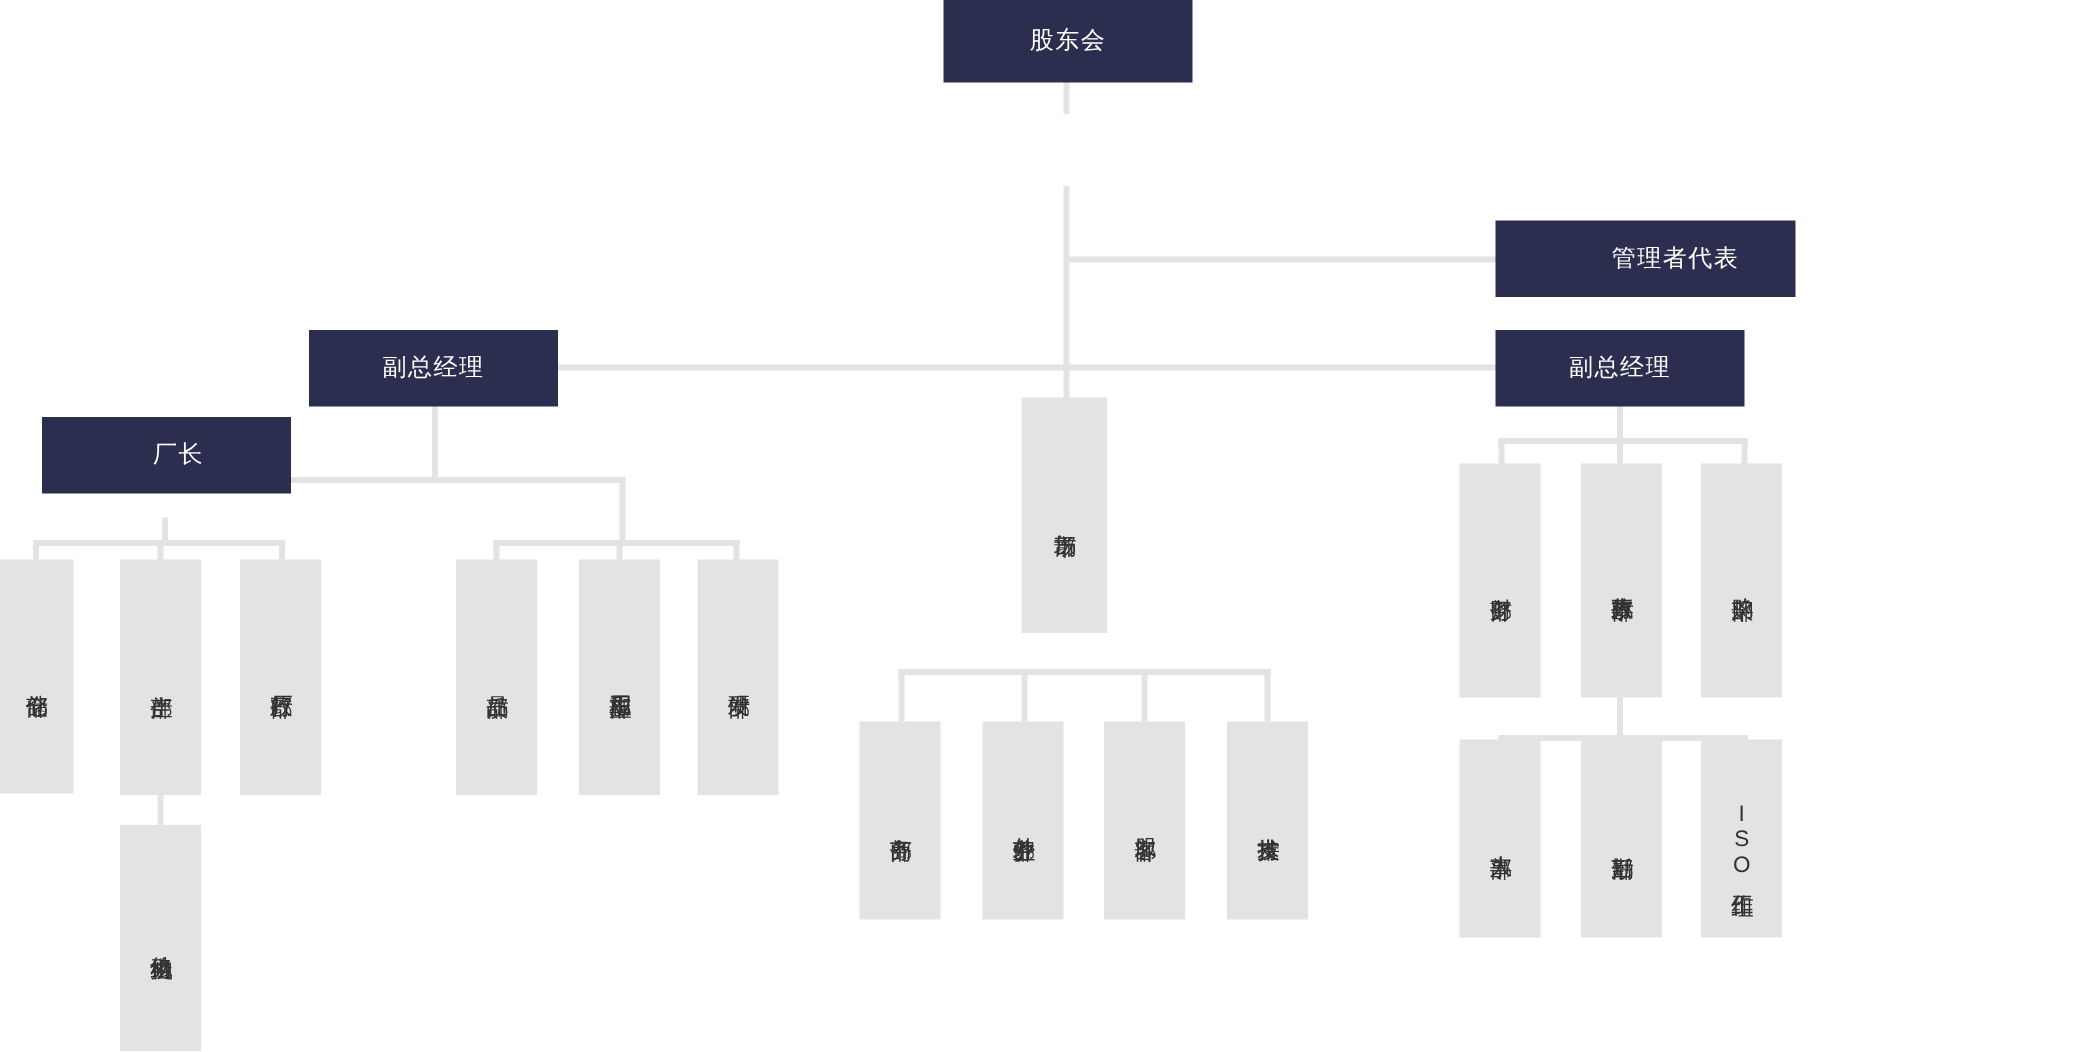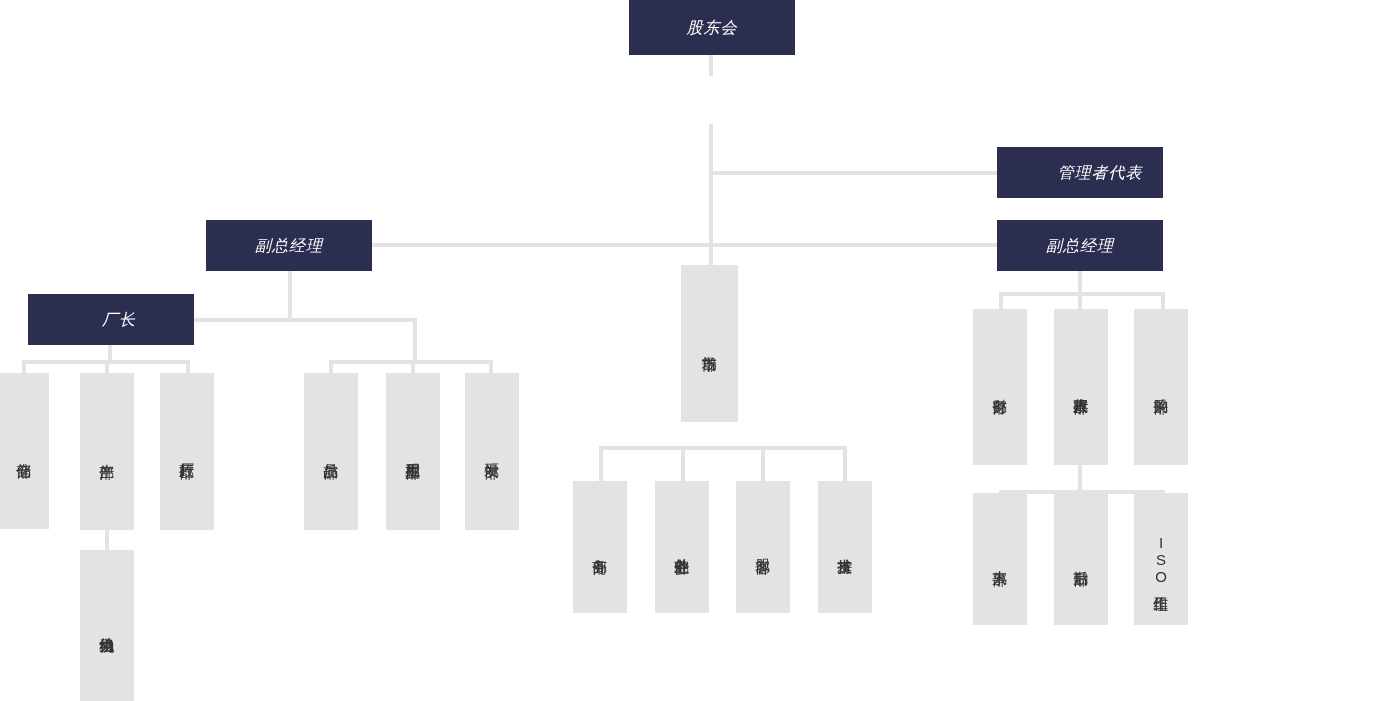--- a/index.html
+++ b/index.html
@@ -26,21 +26,20 @@
   .node {
     position: absolute;
     box-sizing: border-box;
     display: flex;
     align-items: center;
     justify-content: center;
     z-index: 2;
   }
   .node.dark {
     background: #2c2e50;
-    font-style: italic;
   }
   .node.dark .node-label {
     color: #ffffff;
     font-size: 16px;
     letter-spacing: 1px;
     line-height: 1.2;
     white-space: nowrap;
   }
   .node.light {
     background: #e3e3e3;
@@ -109,33 +108,33 @@
   <div class="conn" style="left:999px; top:490px; width:166px; height:4px;"></div>
   <div class="conn" style="left:999px; top:490px; width:4px; height:18px;"></div>
   <div class="conn" style="left:1078px; top:490px; width:4px; height:18px;"></div>
   <div class="conn" style="left:1161px; top:490px; width:4px; height:18px;"></div>
 
   <div class="node dark" style="left:629px; top:0px; width:166px; height:55px;">
     <span class="node-label">股东会</span>
   </div>
 
 
-  <div class="node dark" style="left:997px; top:147px; width:166px; height:51px;padding-left:40px;">
+  <div class="node dark" style="left:997px; top:147px; width:200px; height:51px;padding-left:40px;">
     <span class="node-label">管理者代表</span>
   </div>
 
   <div class="node dark" style="left:206px; top:220px; width:166px; height:51px;">
     <span class="node-label">副总经理</span>
   </div>
 
   <div class="node dark" style="left:997px; top:220px; width:166px; height:51px;">
     <span class="node-label">副总经理</span>
   </div>
 
-  <div class="node dark" style="left:28px; top:294px; width:166px; height:51px;padding-left:16px;">
+  <div class="node dark" style="left:28px; top:278px; width:166px; height:51px;padding-left:16px;">
     <span class="node-label">厂长</span>
   </div>
 
   <div class="node light" style="left:-1px; top:373px; width:50px; height:156px;">
     <span class="node-label">仓储部</span>
   </div>
 
   <div class="node light" style="left:80px; top:373px; width:54px; height:157px;">
     <span class="node-label">生产部</span>
   </div>

